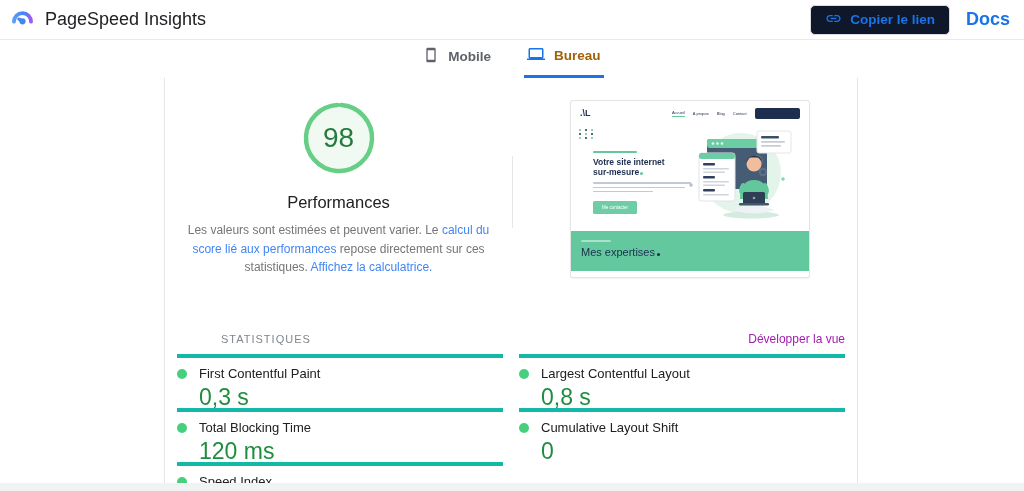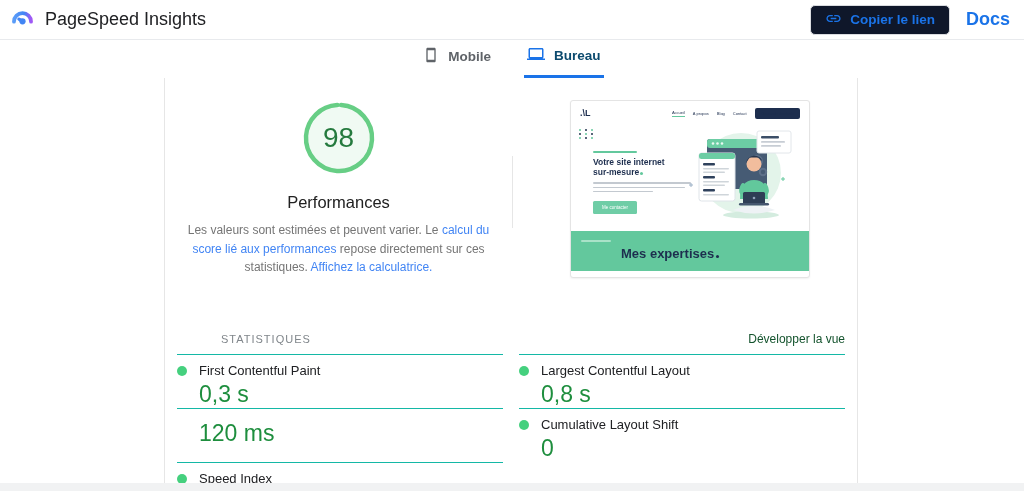--- a/index.html
+++ b/index.html
@@ -14,21 +14,21 @@
   .header-actions { display:flex; align-items:center; gap:16px; }
   .copy-btn { display:flex; align-items:center; gap:8px; height:30px; padding:0 14px;
     border:1px solid #dadce0; border-radius:5px; background:#0f172a; color:#1a73e8;
     font-size:13.5px; font-weight:bold; cursor:pointer; font-family:inherit; }
   .docs-link { color:#1a73e8; font-size:18px; font-weight:bold; text-decoration:none; cursor:pointer; }
 
   
   .tabbar { height:38px; display:flex; justify-content:center; align-items:flex-end; gap:30px; background:#fff; }
   .tab { display:flex; align-items:center; gap:9px; font-size:13.5px; font-weight:bold;
     color:#5f6368; padding:0 3px 9px 3px; cursor:pointer; border-bottom:3px solid transparent; }
-  .tab.active { color:#0c4a6e; border-bottom-color:#1a73e8; }
+  .tab.active { color:#a16207; border-bottom-color:#1a73e8; }
 
   
   .card { position:absolute; left:164px; top:78px; width:694px; bottom:8px;
     border-left:1px solid #e6e6e6; border-right:1px solid #e6e6e6; background:#fff; }
   .summary { display:flex; height:224px; }
   .summary-left { width:347px; display:flex; flex-direction:column; align-items:center; padding-top:22px; }
   .v-divider { width:1px; background:#e6e6e6; height:72px; margin-top:78px; }
   .summary-right { padding:22px 0 0 57px; }
 
   
@@ -63,30 +63,30 @@
   .shot-h1 { font-size:8.5px; font-weight:bold; color:#1d2e4e; line-height:1.2; }
   .shot-h1 .dot { display:inline-block; width:3px; height:3px; border-radius:50%; background:#63c89d; margin-left:1px; }
   .txt-bars { margin-top:5px; }
   .txt-bars i { display:block; height:1.6px; border-radius:1px; background:#c3c9d0; margin-bottom:2.6px; }
   .txt-bars i:nth-child(1){width:98px;} .txt-bars i:nth-child(2){width:92px;} .txt-bars i:nth-child(3){width:60px;}
   .shot-btn { margin-top:6px; display:inline-block; background:#6fcda6; color:#fff; font-size:4.5px;
     padding:4px 9px; border-radius:1.5px; }
   .shot-illus { position:absolute; right:6px; top:0; }
   .shot-footer { position:absolute; left:0; right:0; bottom:6px; height:40px; background:#63c89d; padding:9px 10px 0; }
   .shot-footer .eyebrow { background:#a9e2c8; width:30px; margin-bottom:4px; }
-  .shot-footer-title { font-size:13px; font-weight:bold; color:#1d2e4e;margin-left:40px; }
+  .shot-footer-title { font-size:11px; font-weight:normal; color:#1d2e4e; }
   .shot-footer-title .dot { display:inline-block; width:3px; height:3px; border-radius:50%; background:#1d2e4e; margin-left:2px; }
 
   
   .stats { padding:0 12px; }
   .stats-header { display:flex; justify-content:space-between; align-items:baseline; margin:30px 0 8px; }
   .stats-label { font-size:11px; letter-spacing:1px; color:#80868b;margin-left:44px; }
-  .expand-link { font-size:12px; color:#14532d; cursor:pointer; }
+  .expand-link { font-size:12px; color:#a21caf; cursor:pointer; }
   .metrics-grid { display:grid; grid-template-columns:1fr 1fr; column-gap:16px; }
-  .metric { height:54px; border-top:1px solid #14b8a6; padding-top:8px; }
+  .metric { height:54px; border-top:4px solid #14b8a6; padding-top:8px; }
   .metric-head { display:flex; align-items:center; gap:12px; }
   .metric-dot { width:10px; height:10px; border-radius:50%; background:#45d07e; flex:none; }
   .metric-name { font-size:13px; color:#202124; }
   .metric-value { margin:3px 0 0 22px; font-size:23px; color:#1e8e3e; }
 
   .bottom-strip { position:absolute; left:0; right:0; bottom:0; height:8px; background:#f1f2f3; }
 </style>
 </head>
 <body>
 
@@ -253,20 +253,24 @@
     <div class="metrics-grid">
       <div class="metrics-col">
         <div class="metric">
           <div class="metric-head">
               <span class="metric-dot"></span>
             <span class="metric-name">First Contentful Paint</span>
             </div>
           <div class="metric-value">0,3 s</div>
         </div>
         <div class="metric">
+          <div class="metric-head">
+              <span class="metric-dot"></span>
+            <span class="metric-name">Total Blocking Time</span>
+            </div>
           <div class="metric-value">120 ms</div>
         </div>
         <div class="metric">
           <div class="metric-head">
               <span class="metric-dot"></span>
             <span class="metric-name">Speed Index</span>
             </div>
           <div class="metric-value">0,9 s</div>
         </div>
       </div>

